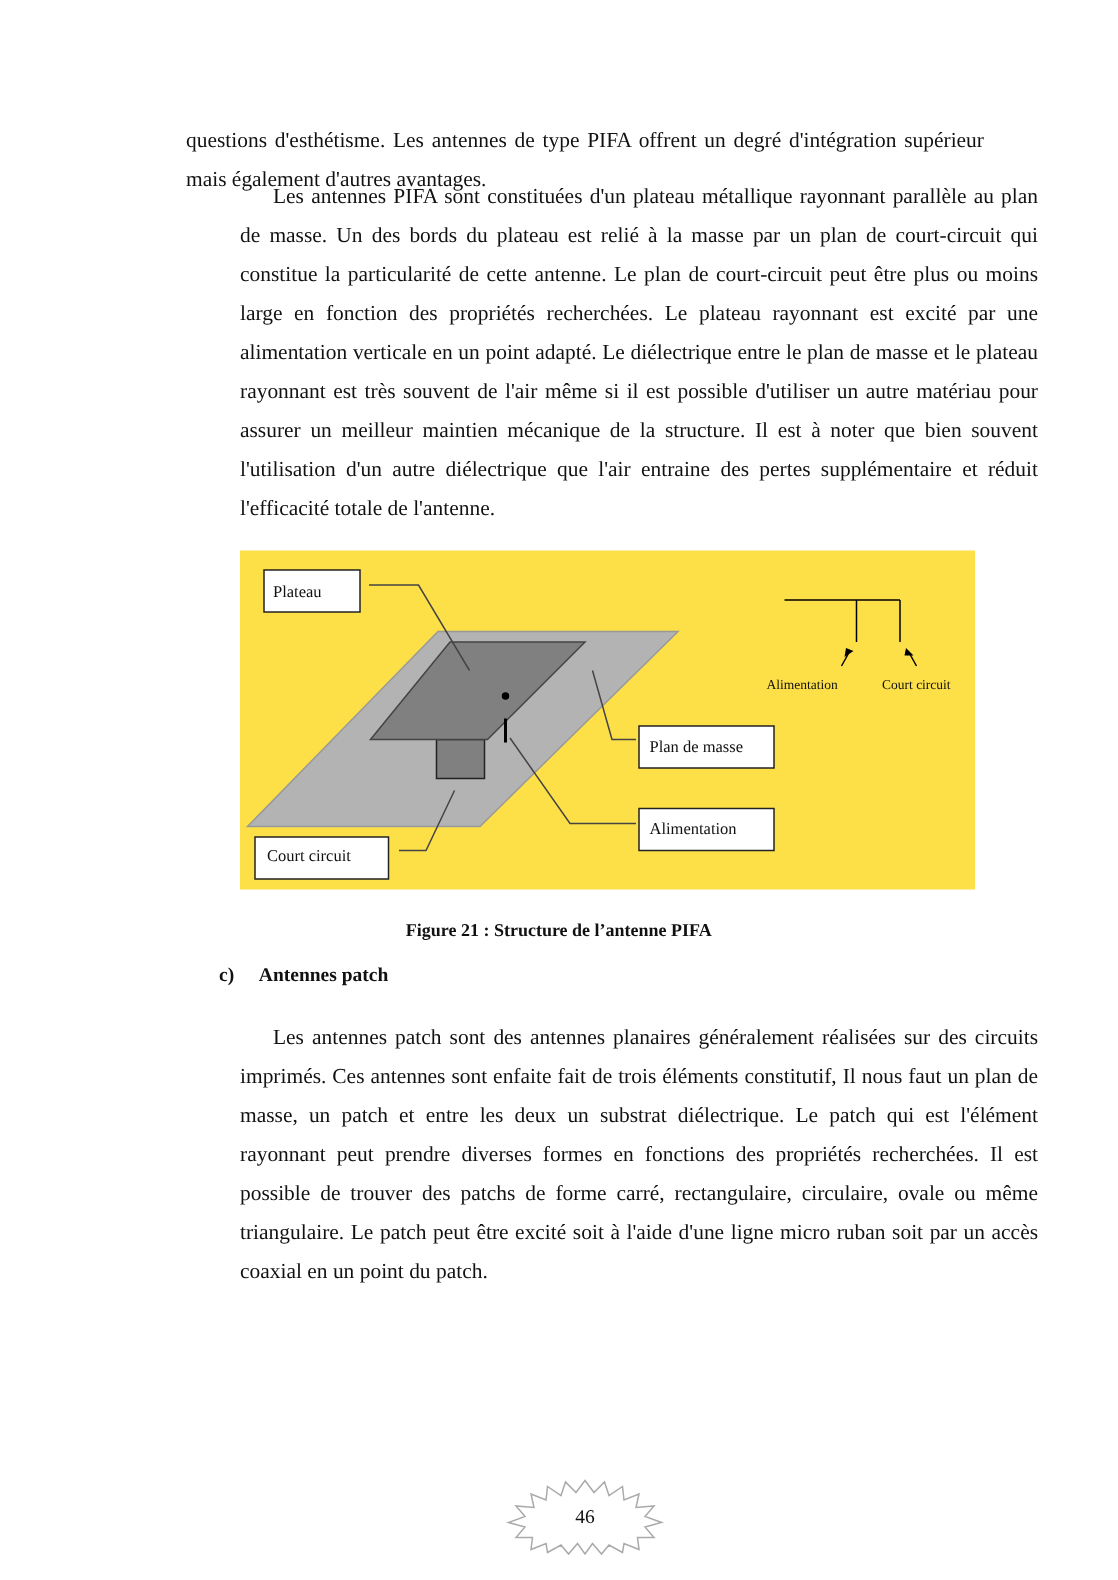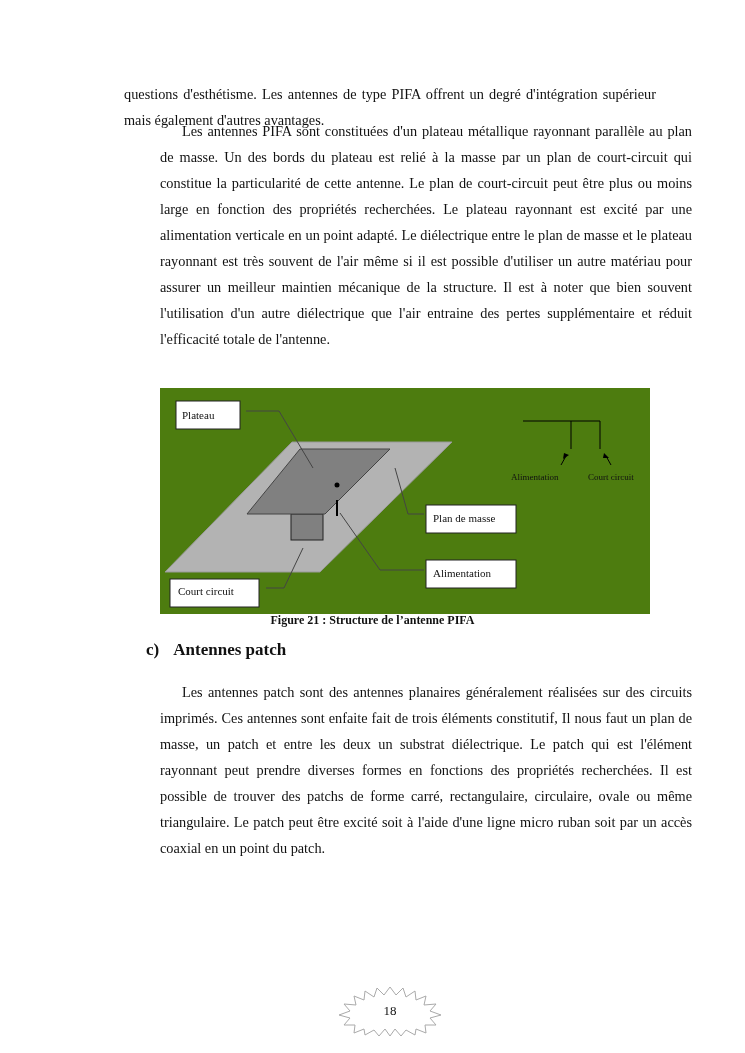--- a/index.html
+++ b/index.html
@@ -3,23 +3,23 @@
 <meta charset="utf-8">
 <style>
   html, body { margin:0; padding:0; background:#fff; }
   body { width:745px; height:1053px; position:relative; overflow:hidden;
          font-family:"Liberation Serif", serif; color:#111; }
   .para { position:absolute; left:124px; width:532px; font-size:14.3px;
           line-height:26px; text-align:justify; text-align-last:left; margin:0; }
   .indent { text-indent:22px;margin-left:36px; }
   .caption { position:absolute; left:0; width:745px; top:609px; text-align:center;
              font-weight:bold; font-size:12px; line-height:22px; }
-  .subhead { position:absolute; left:146px; top:639px; font-weight:bold; font-size:17px; line-height:22px; }
+  .subhead { position:absolute; left:146px; top:639px; font-weight:bold; font-size:13px; line-height:22px; }
   .subhead .num { display:inline-block; width:24px; }
-  .figure { position:absolute; left:160px; top:388px; width:490px; height:226px; background:#4d7c0f; }
+  .figure { position:absolute; left:160px; top:367px; width:490px; height:226px; background:#fde047; }
   .pageno { position:absolute; left:337px; top:985px; width:106px; height:52px; }
   .pageno span { position:absolute; left:0; top:0; width:106px; line-height:52px; text-align:center; font-size:13px; }
 </style>
 </head>
 <body>
 
 <p class="para" style="top:58px;margin-top:23px;">questions d'esthétisme. Les  antennes de type PIFA offrent un degré d'intégration supérieur mais également d'autres avantages.</p>
 <p class="para indent" style="top:118px;">Les antennes PIFA sont constituées d'un plateau métallique rayonnant parallèle au plan de masse. Un des bords du plateau est relié à la masse par un plan de court-circuit qui constitue la particularité de cette antenne. Le plan de court-circuit peut être plus ou moins large en fonction des propriétés recherchées. Le plateau rayonnant est excité par une alimentation verticale en un point adapté. Le diélectrique entre le plan de masse et le plateau rayonnant est très souvent de l'air même si il est possible d'utiliser un autre matériau pour assurer un meilleur maintien mécanique de la structure. Il est à noter que bien souvent l'utilisation d'un autre diélectrique que l'air entraine des pertes supplémentaire et réduit l'efficacité totale de l'antenne.</p>
 
 <div class="figure">
@@ -66,14 +66,14 @@
   <span class="num">c)</span>
   <span>Antennes patch</span>
 </div>
 
 <p class="para indent" style="top:679px;">Les antennes patch sont des antennes planaires généralement réalisées sur des circuits imprimés. Ces antennes sont enfaite fait de trois éléments constitutif,  Il nous faut un plan de masse, un patch et entre les deux un substrat diélectrique. Le patch qui est l'élément rayonnant peut prendre diverses formes en fonctions des propriétés recherchées. Il est possible de trouver des patchs de forme carré, rectangulaire, circulaire, ovale ou même triangulaire. Le patch peut être excité soit à l'aide d'une ligne micro ruban soit par un accès coaxial en un point du patch.</p>
 
 <div class="pageno">
   <svg width="106" height="52" viewBox="0 0 106 52">
     <polygon fill="#fff" stroke="#aaa" stroke-width="1" points="53,2 59,10 66,3 69,12 78,6 79,15 89,11 87,20 99,19 93,26 104,30 93,33 99,40 88,40 89,48 79,44 78,50 69,45 64,51 58,44 53,51 48,44 42,51 37,45 28,50 27,44 17,48 18,40 7,40 13,33 2,30 13,26 7,19 19,20 17,11 27,15 28,6 37,12 40,3 47,10"></polygon>
   </svg>
-  <span>18</span>
+  <span>46</span>
 </div>
 
 </body></html>

